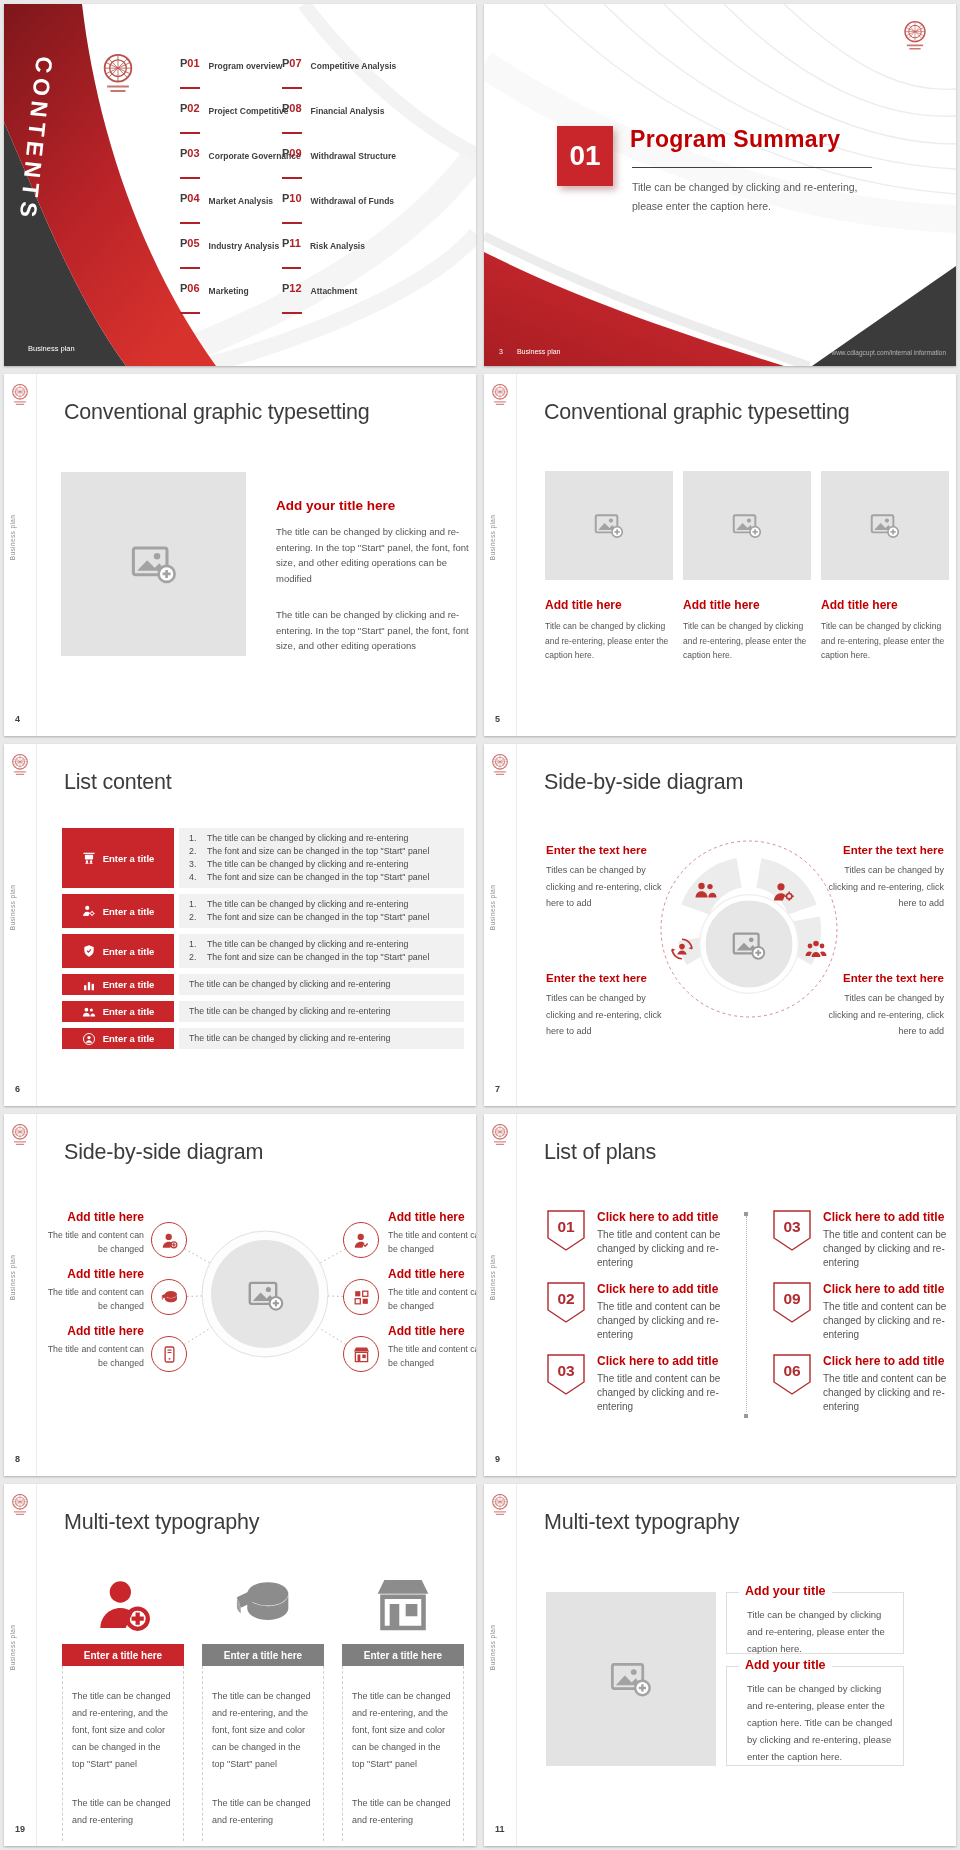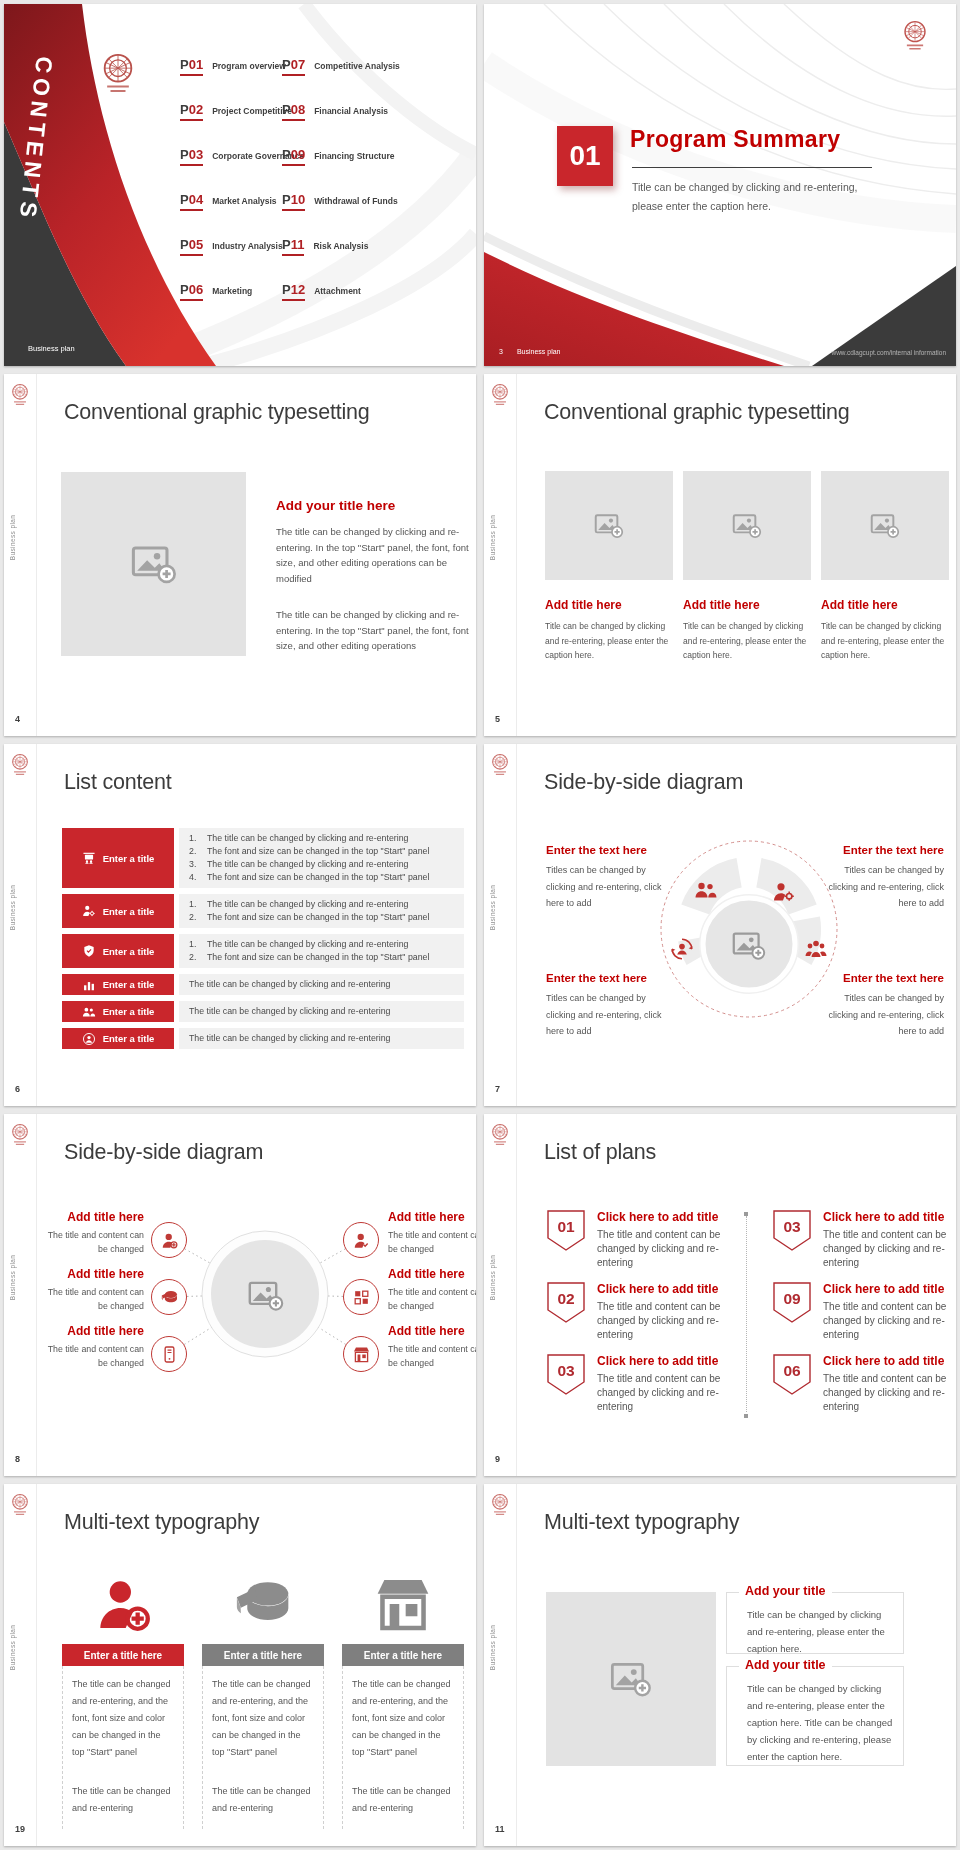--- a/index.html
+++ b/index.html
@@ -17,21 +17,21 @@
   .logo-sm{position:absolute;left:5px;top:8px;width:22px;height:26px;color:#c05550;opacity:.85}
   .stitle{position:absolute;left:60px;top:26px;font-size:21.5px;color:#3c3c3c;font-weight:400;letter-spacing:-.2px}
   .ph{background:#e3e3e3;display:flex;align-items:center;justify-content:center}
   .ph-icon{color:#a3a3a3}
   
   .s1-contents{position:absolute;left:18px;top:52px;writing-mode:vertical-lr;font-size:23px;font-weight:bold;color:#fff;letter-spacing:5px;transform:rotate(6deg)}
   .s1-logo{position:absolute;left:94px;top:46px;width:40px;height:48px;color:#b9524c}
   .s1-col{position:absolute;top:54px;display:flex;flex-direction:column;gap:7px}
   .s1-col.c1{left:176px}.s1-col.c2{left:278px}
   .s1-item{display:flex;gap:9px;height:38px}
-  .s1-code{display:inline-block;align-self:flex-start;font-size:13px;font-weight:bold;color:#b02024;border-bottom:2px solid #b02024;padding-bottom:2px;line-height:1.05}
+  .s1-code{display:inline-block;align-self:flex-start;font-size:11px;font-weight:bold;color:#b02024;border-bottom:2px solid #b02024;padding-bottom:17px;line-height:1.05}
   .s1-code::first-letter{color:#3d3d3d}
   .s1-label{font-size:8.5px;font-weight:bold;color:#3f3f3f;margin-top:3px;white-space:nowrap}
   .s1-footer{position:absolute;left:24px;bottom:13px;color:#fff;font-size:7.5px}
   
   .s2-logo{position:absolute;left:416px;top:14px;width:30px;height:36px;color:#c05550}
   .s2-num{position:absolute;left:73px;top:122px;width:56px;height:60px;background:#c9262c;color:#fff;font-size:28px;font-weight:bold;display:flex;align-items:center;justify-content:center;box-shadow:3px 4px 7px rgba(120,30,30,.35)}
   .s2-title{position:absolute;left:146px;top:122px;font-size:23px;font-weight:bold;color:#c00000;letter-spacing:.3px}
   .s2-rule{position:absolute;left:148px;top:163px;width:240px;height:1px;background:#3f3f3f}
   .s2-caption{position:absolute;left:148px;top:174px;width:256px;font-size:10.5px;line-height:19px;color:#595959}
   .s2-fl{position:absolute;left:15px;bottom:11px;color:#fff;font-size:7px;display:flex;gap:14px}
@@ -92,21 +92,21 @@
   
   .s9-row{position:absolute;left:58px;top:78px;display:flex;gap:18px}
   .s9-col{width:122px}
   .s9-iconbox{height:74px;display:flex;align-items:flex-end;justify-content:center;margin-bottom:8px}
   .s9-iconbox .icon{width:64px;height:64px}
   .s9-col[data-variant="red"] .s9-iconbox{color:#c9262c}
   .s9-col[data-variant="gray"] .s9-iconbox{color:#8c8c8c}
   .s9-hdr{height:22px;display:flex;align-items:center;justify-content:center;color:#fff;font-size:10px;font-weight:bold}
   .s9-col[data-variant="red"] .s9-hdr{background:#c9262c}
   .s9-col[data-variant="gray"] .s9-hdr{background:#7f7f7f}
-  .s9-body{border-left:1px dashed #d0d0d0;border-right:1px dashed #d0d0d0;padding:10px 9px 12px;min-height:150px}
+  .s9-body{border-left:1px dashed #d0d0d0;border-right:1px dashed #d0d0d0;padding:22px 9px 12px;min-height:150px}
   .s9-p1,.s9-p2{font-size:9px;line-height:17px;color:#555}
   .s9-p2{margin-top:22px}
   
   .s10-ph{position:absolute;left:62px;top:108px;width:170px;height:174px}
   .s10-ph .ph-icon{width:42px;height:38px}
   .s10-box{position:absolute;left:242px;width:178px;border:1px solid #dedede}
   .s10-box1{top:108px;height:62px}
   .s10-box2{top:182px;height:100px}
   .s10-h{position:absolute;top:-9px;left:12px;background:#fff;padding:0 6px;font-size:12.5px;font-weight:bold;color:#c00000}
   .s10-b{padding:13px 10px 0 20px;font-size:9.5px;line-height:17px;color:#555}
@@ -174,21 +174,21 @@
     <div class="s1-item">
         <span class="s1-code">P07</span>
         <span class="s1-label">Competitive Analysis</span>
       </div>
         <div class="s1-item">
         <span class="s1-code">P08</span>
         <span class="s1-label">Financial Analysis</span>
       </div>
         <div class="s1-item">
         <span class="s1-code">P09</span>
-        <span class="s1-label">Financing Structure</span>
+        <span class="s1-label">Withdrawal Structure</span>
       </div>
         <div class="s1-item">
         <span class="s1-code">P10</span>
         <span class="s1-label">Withdrawal of Funds</span>
       </div>
         <div class="s1-item">
         <span class="s1-code">P11</span>
         <span class="s1-label">Risk Analysis</span>
       </div>
         <div class="s1-item">

